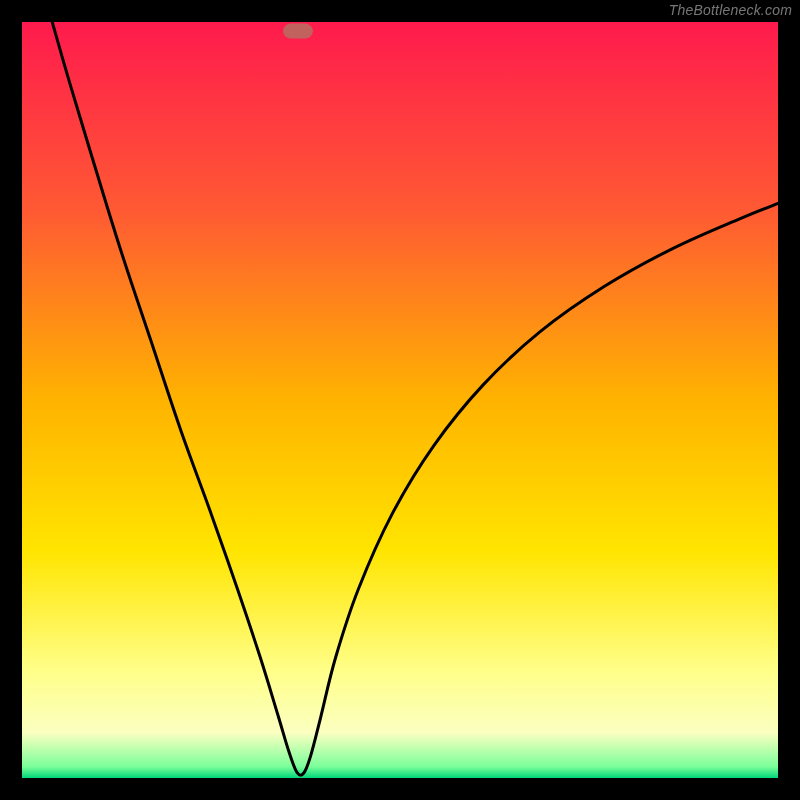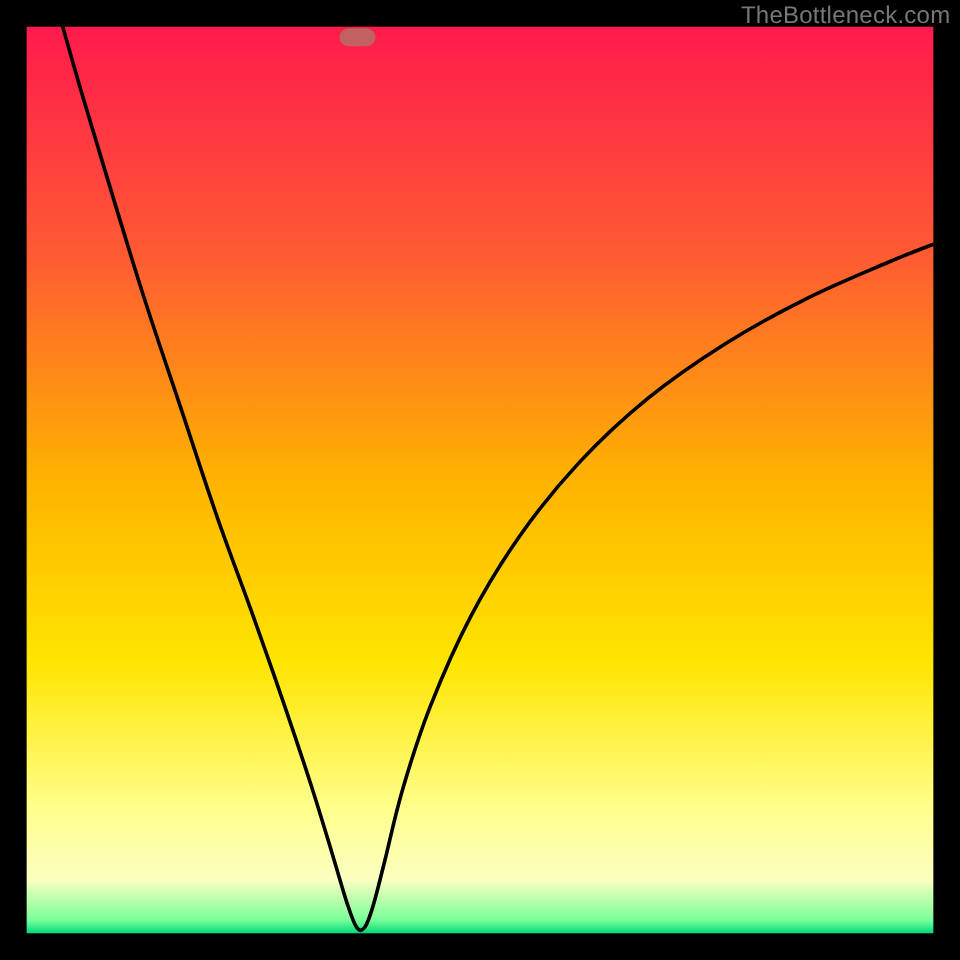--- a/index.html
+++ b/index.html
@@ -24,23 +24,24 @@
     left: 0;
     top: 0;
     width: 756px;
     height: 756px;
   }
   .watermark {
     position: absolute;
     top: 2px;
     right: 8px;
     color: #777;
-    font-size: 20px;
+    font-size: 14px;
     letter-spacing: 0.2px;
     font-weight: 500;
+    font-style: italic;
   }
   svg { display: block; }
 </style>
 </head>
 <body>
 
 <div class="watermark">TheBottleneck.com</div>
 
 <div class="frame">
   <svg class="plot" viewBox="0 0 756 756">

